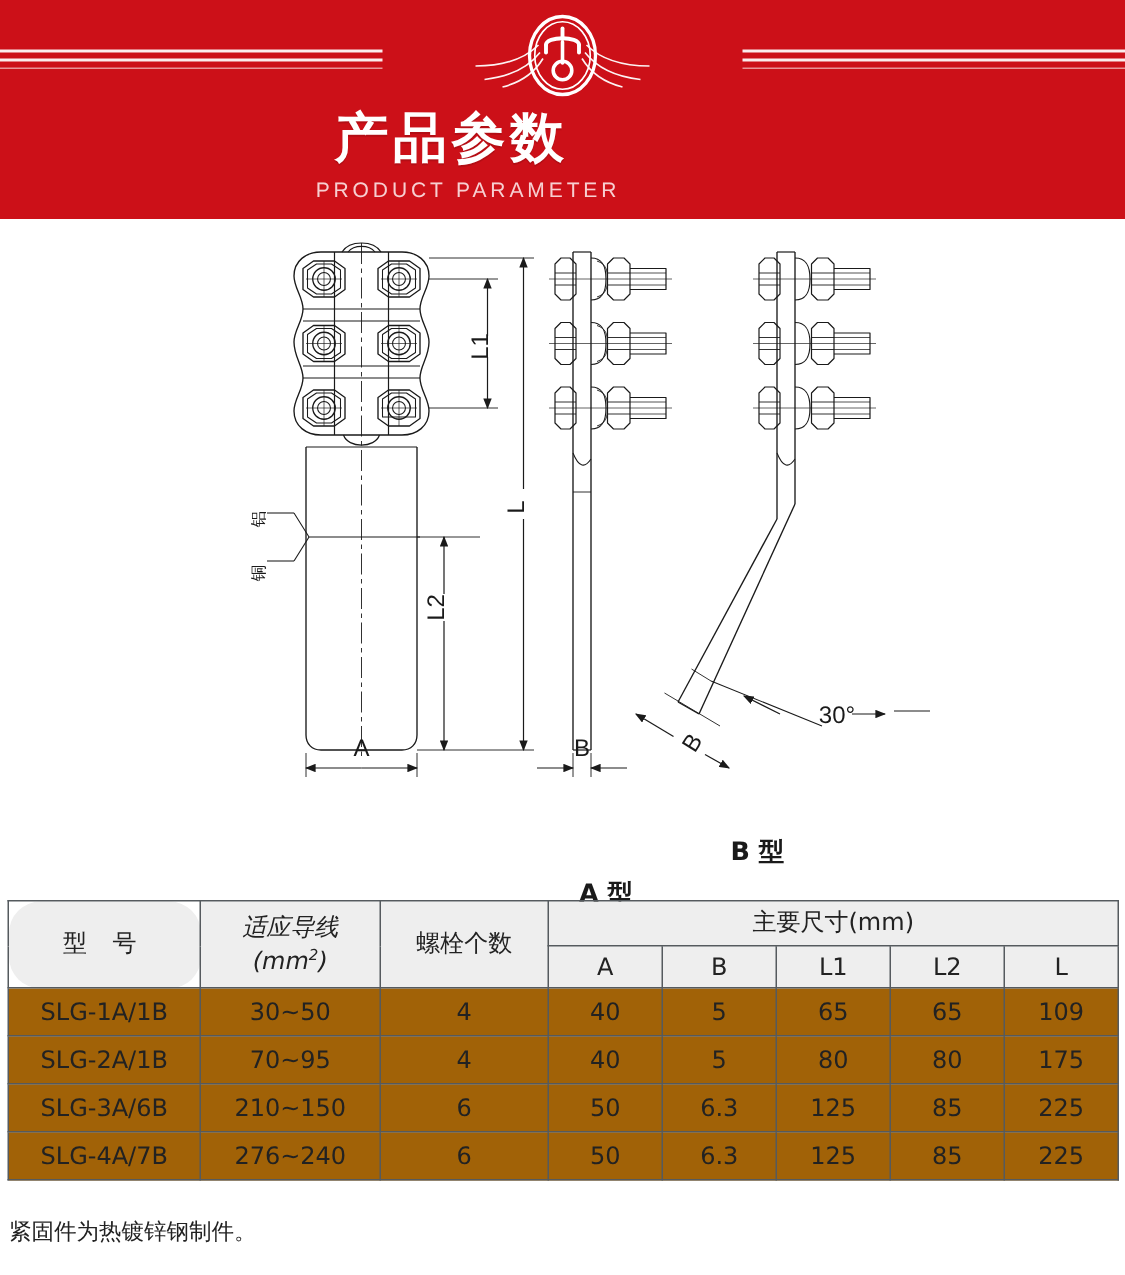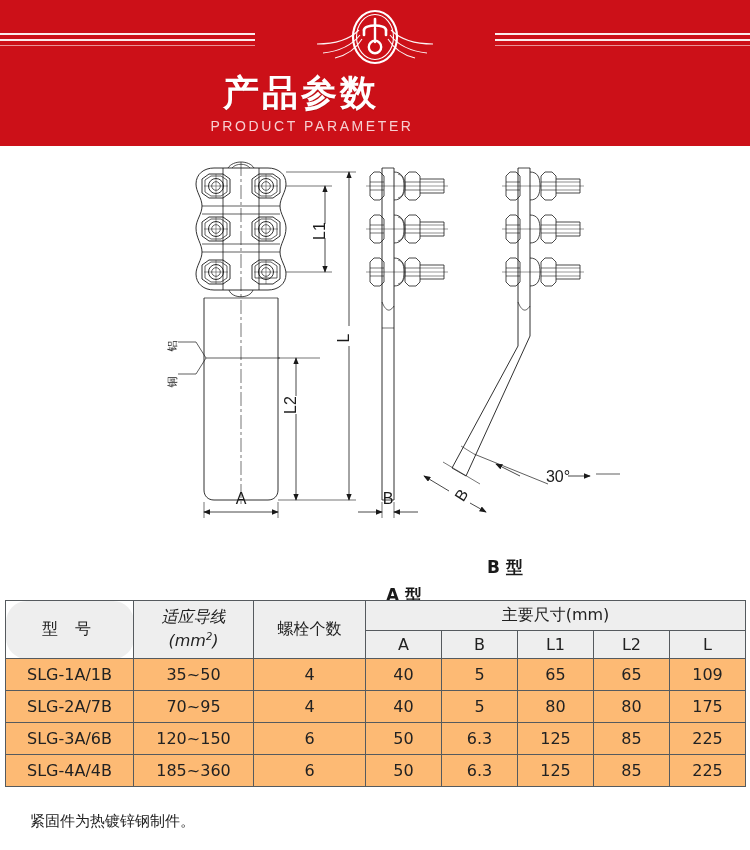--- a/index.html
+++ b/index.html
@@ -82,34 +82,33 @@
     vertical-align:middle;
     color:#222222;
     font-weight:400;
   }
   table.spec thead th{
     background:#eeeeee;
     font-size:16px;
     padding:4px 2px;
   }
   table.spec tbody td{
-    background:#fdba74;
+    background:#a16207;
     font-size:16px;
     height:29px;
     padding:1px 2px;
   }
   .hdr-model{letter-spacing:6px;border-radius:21px;}
   .sup{font-size:10px;vertical-align:super;}
   .mm-blk{display:block;line-height:20px;font-style:italic;}
 
   .footnote{
     position:absolute;left:6px;top:812px;
     font-size:15px;color:#222222;
     font-family:"DejaVu Sans","Liberation Sans",sans-serif;
-    margin-left:24px;
   }
 </style>
 </head>
 <body>
 
 <div class="banner">
   <div class="banner-stripe stripe-a"></div>
   <div class="banner-stripe stripe-b"></div>
   <div class="banner-stripe stripe-c"></div>
   <div class="stripe-mask"></div>
@@ -417,51 +416,51 @@
         <th>A</th>
         <th>B</th>
         <th>L1</th>
         <th>L2</th>
         <th>L</th>
       </tr>
     </thead>
     <tbody>
       <tr>
         <td>SLG-1A/1B</td>
-        <td>35~50</td>
+        <td>30~50</td>
         <td>4</td>
         <td>40</td>
         <td>5</td>
         <td>65</td>
         <td>65</td>
         <td>109</td>
       </tr>
       <tr>
-        <td>SLG-2A/7B</td>
+        <td>SLG-2A/1B</td>
         <td>70~95</td>
         <td>4</td>
         <td>40</td>
         <td>5</td>
         <td>80</td>
         <td>80</td>
         <td>175</td>
       </tr>
       <tr>
         <td>SLG-3A/6B</td>
-        <td>120~150</td>
+        <td>210~150</td>
         <td>6</td>
         <td>50</td>
         <td>6.3</td>
         <td>125</td>
         <td>85</td>
         <td>225</td>
       </tr>
       <tr>
-        <td>SLG-4A/4B</td>
-        <td>185~360</td>
+        <td>SLG-4A/7B</td>
+        <td>276~240</td>
         <td>6</td>
         <td>50</td>
         <td>6.3</td>
         <td>125</td>
         <td>85</td>
         <td>225</td>
       </tr>
     </tbody>
   </table>
 </div>

